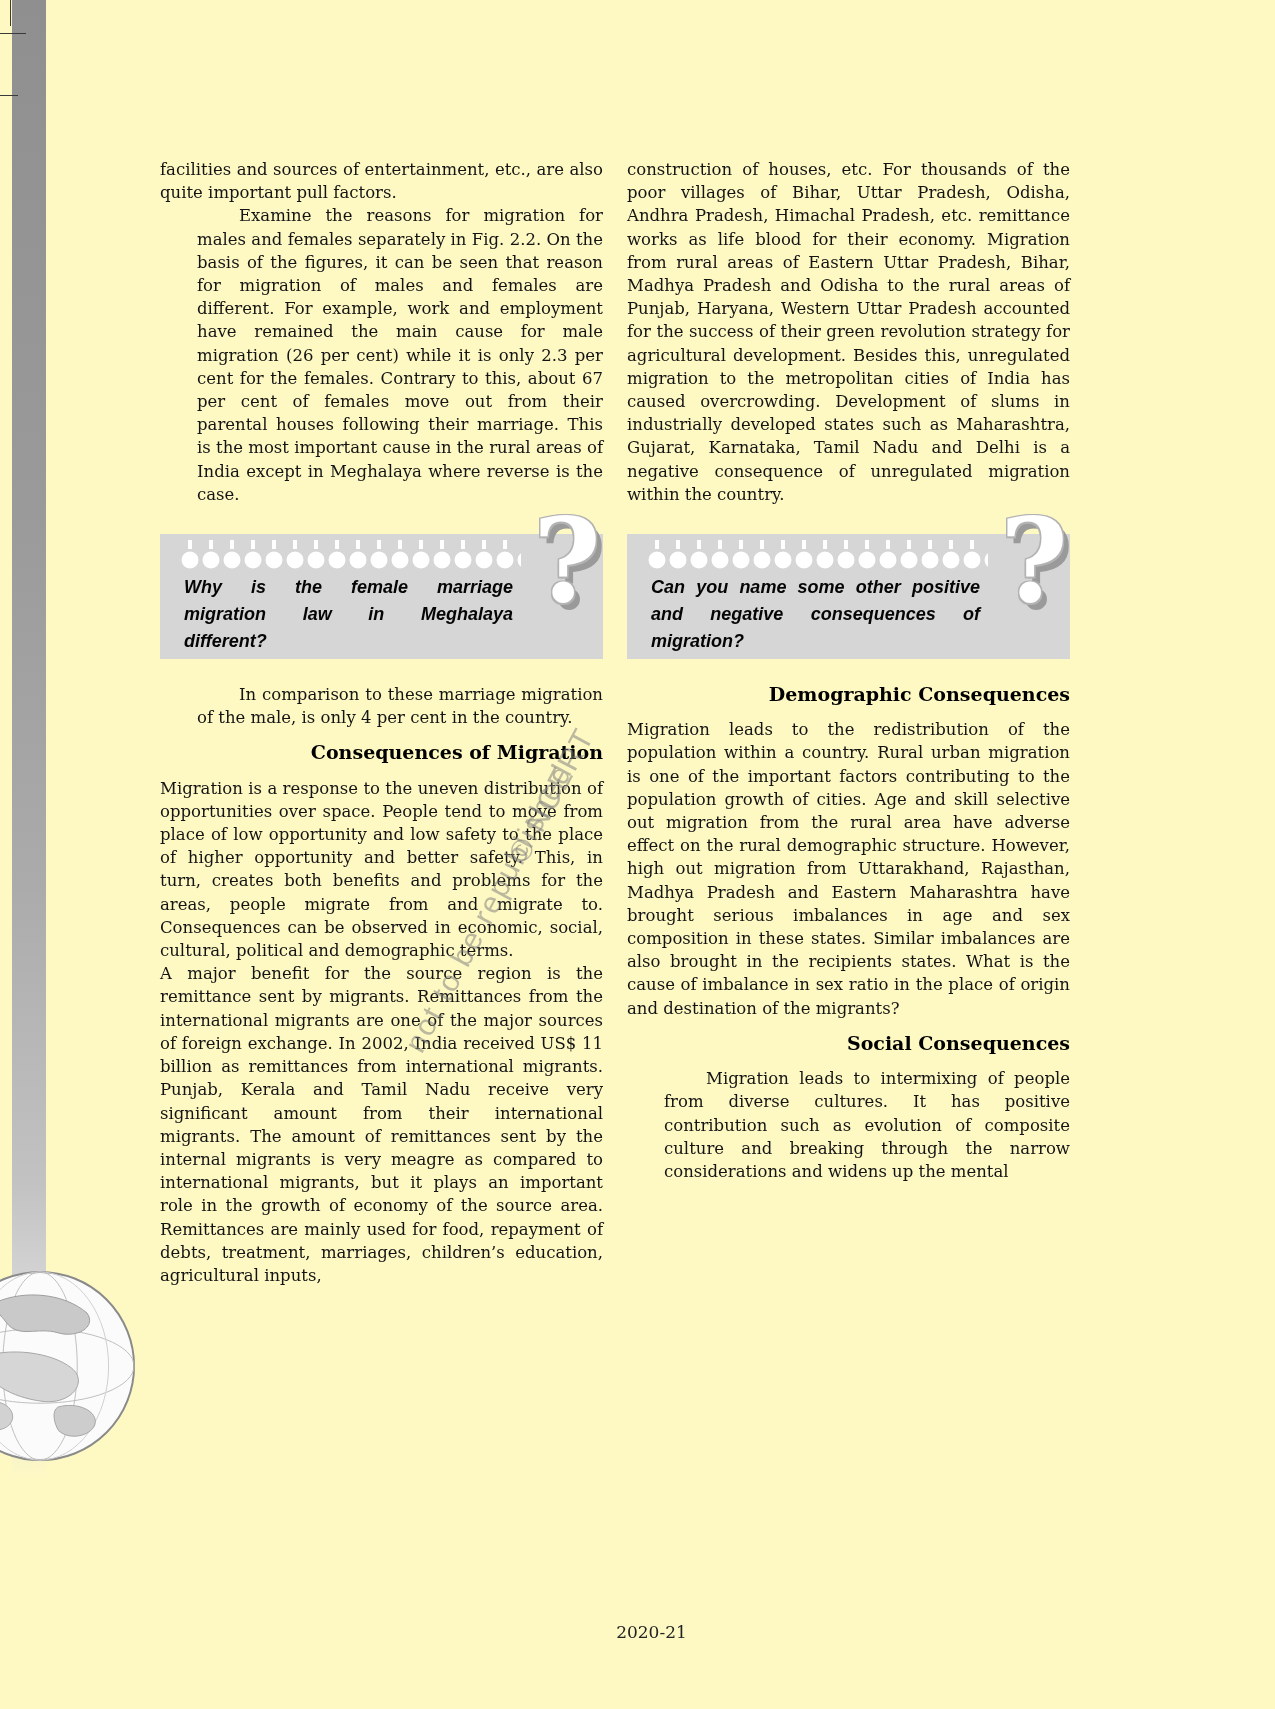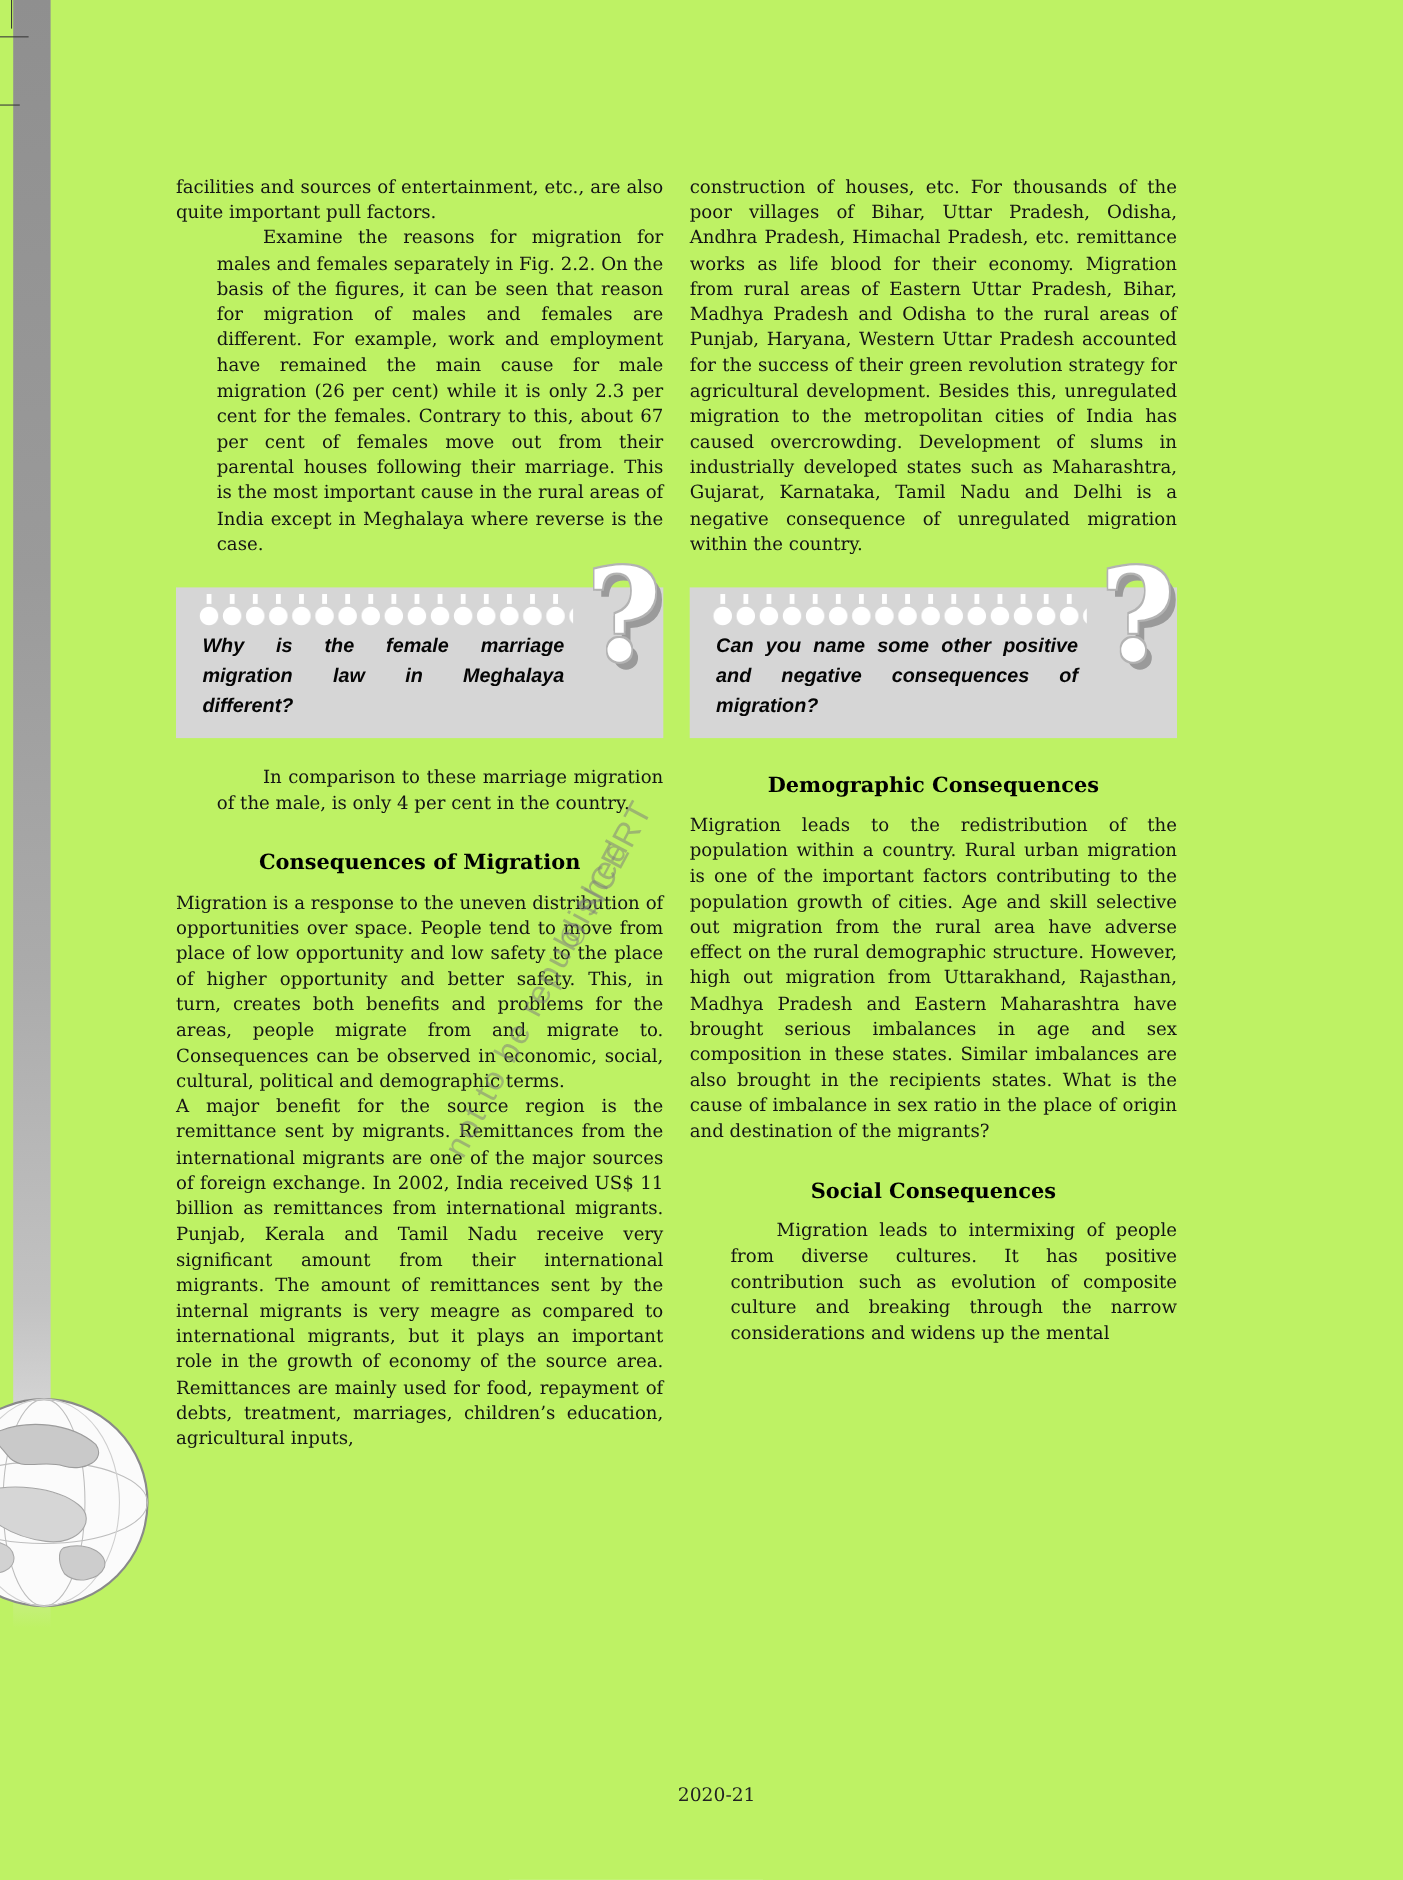--- a/index.html
+++ b/index.html
@@ -1,39 +1,39 @@
 <!DOCTYPE html>
 <html><head>
 <meta charset="utf-8">
 <style>
   * { margin:0; padding:0; box-sizing:border-box; }
   html,body { background:#ffffff; }
   body { font-family:"DejaVu Serif", serif; }
-  .page { position:relative; width:1275px; height:1709px; background:#bef264; overflow:hidden; margin:0 auto; }
+  .page { position:relative; width:1275px; height:1709px; background:#fef9c3; overflow:hidden; margin:0 auto; }
 
   
   .sidebar-bar { position:absolute; left:12px; top:0; width:34px; height:1480px;
     background:linear-gradient(180deg,#8f8f8f 0%,#9a9a9a 35%,#ababab 60%,#c2c2c2 80%,#e3e3e3 92%,rgba(255,255,255,0) 100%); }
 
   
   .crop-h1 { position:absolute; left:0; top:33px; width:26px; height:1px; background:#3a3a3a; }
   .crop-v1 { position:absolute; left:10px; top:0; width:1px; height:26px; background:#3a3a3a; }
   .crop-h2 { position:absolute; left:0; top:95px; width:18px; height:1px; background:#3a3a3a; }
 
   
   .col { position:absolute; top:158px; width:443px; font-size:16.5px; line-height:23.2px;
          text-align:justify; color:#141414; }
   .col-left { left:160px; }
   .col-right { left:627px; }
   .col p { margin:0; }
   .col p.indent { text-indent:42px;margin-left:37px; }
-  h3.subhead { font-size:19px; font-weight:bold; margin:32px 0 12px 0; text-align:center; color:#000; }
+  h3.subhead { font-size:19px; font-weight:bold; margin:12px 0 12px 0; text-align:right; color:#000; }
 
   
-  .qbox { position:relative; background:#d6d6d6; margin:28px 0 24px 0; padding:6px 20px 16px 20px; }
+  .qbox { position:relative; background:#d6d6d6; margin:28px 0 24px 0; padding:6px 20px 4px 20px; }
   .beads { height:30px; margin-right:62px;
     background-image:
       radial-gradient(circle 8.5px at 10px 20px, #ffffff 8px, rgba(255,255,255,0) 8.8px),
       linear-gradient(to right, rgba(255,255,255,0) 8px, #ffffff 8px, #ffffff 12px, rgba(255,255,255,0) 12px);
     background-size: 21px 30px, 21px 9px;
     background-repeat: repeat-x, repeat-x;
     background-position: 0 0, 0 0; }
   .qtext { font-family:"Liberation Sans", sans-serif; font-style:italic; font-weight:bold;
            font-size:18px; line-height:27px; padding:4px 70px 0 4px; text-align:justify; word-spacing:3px; color:#050505; }
   .qmark { position:absolute; top:-32px; right:2px; font-size:116px; line-height:1; font-weight:bold;

